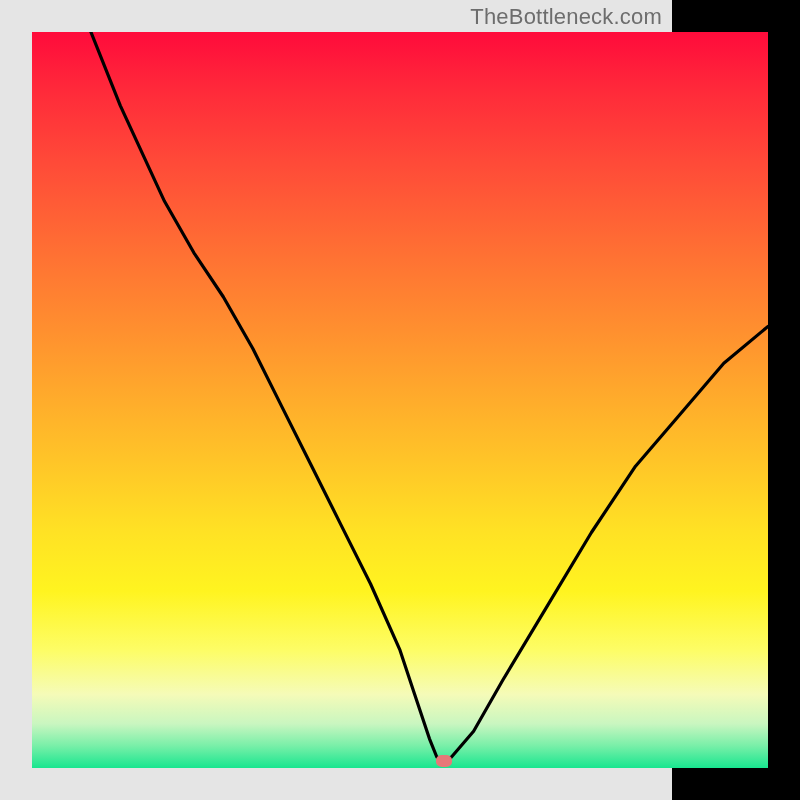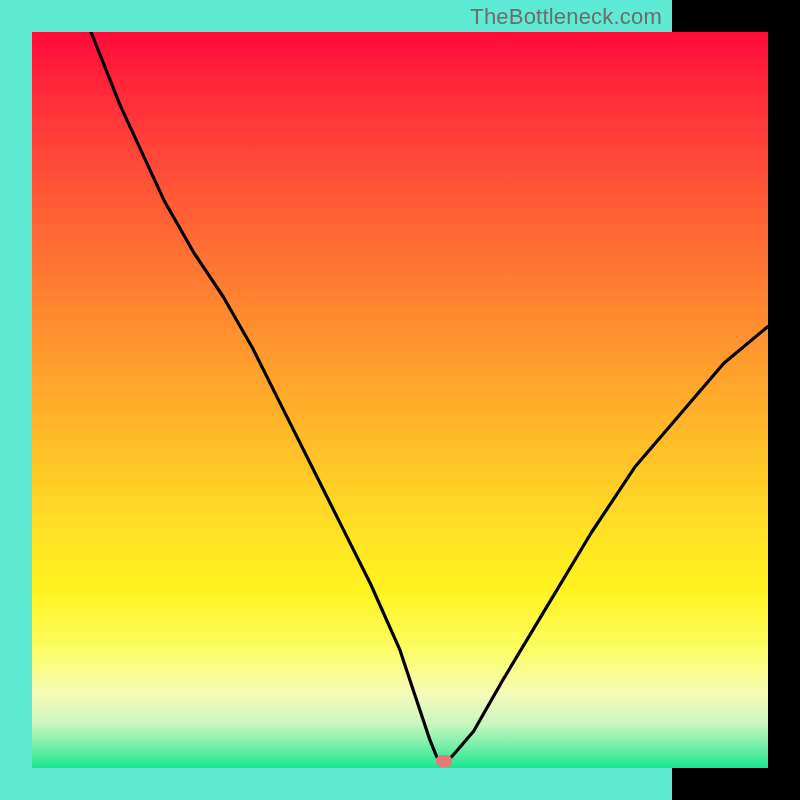--- a/index.html
+++ b/index.html
@@ -7,21 +7,21 @@
     padding: 0;
     width: 800px;
     height: 800px;
     background: #000;
     overflow: hidden;
   }
   .frame {
     position: relative;
     width: 672px;
     height: 800px;
-    background: #5eead4;
+    background: #e5e5e5;
   }
   .plot-area {
     position: absolute;
     left: 32px;
     top: 32px;
     width: 736px;
     height: 736px;
     
     background: linear-gradient(to bottom,
       #ff0b3b 0%,

